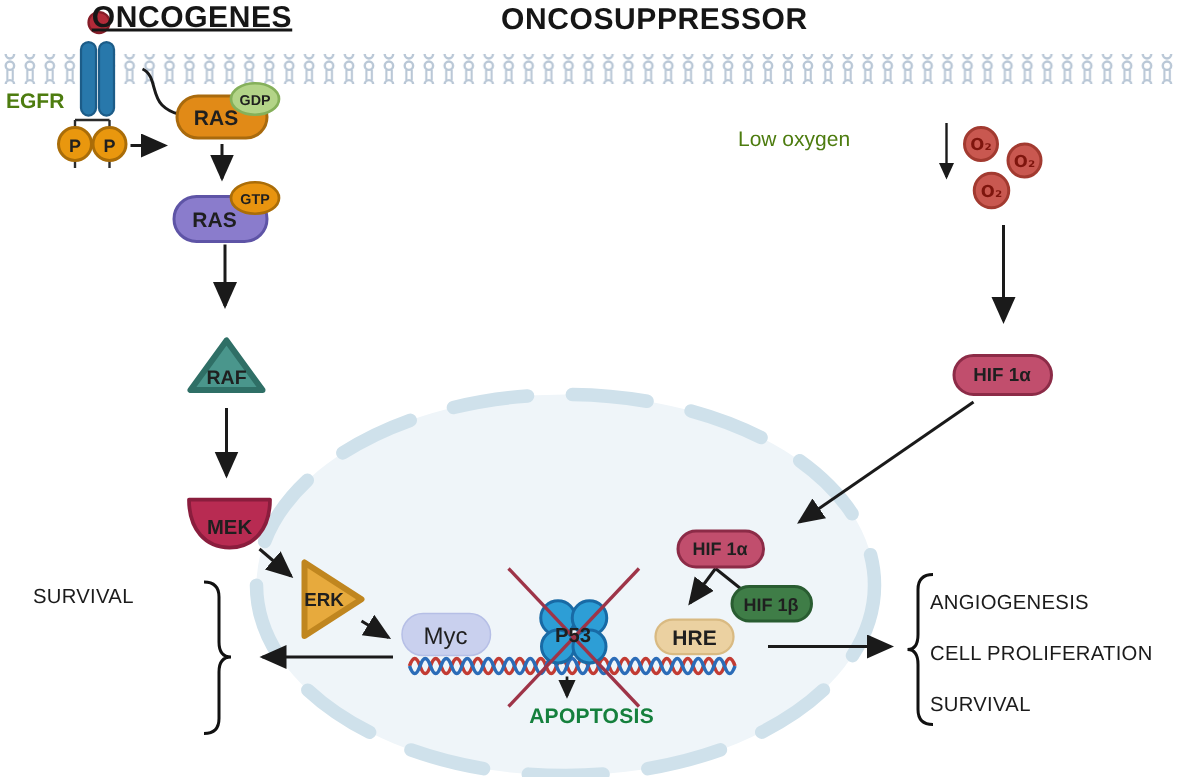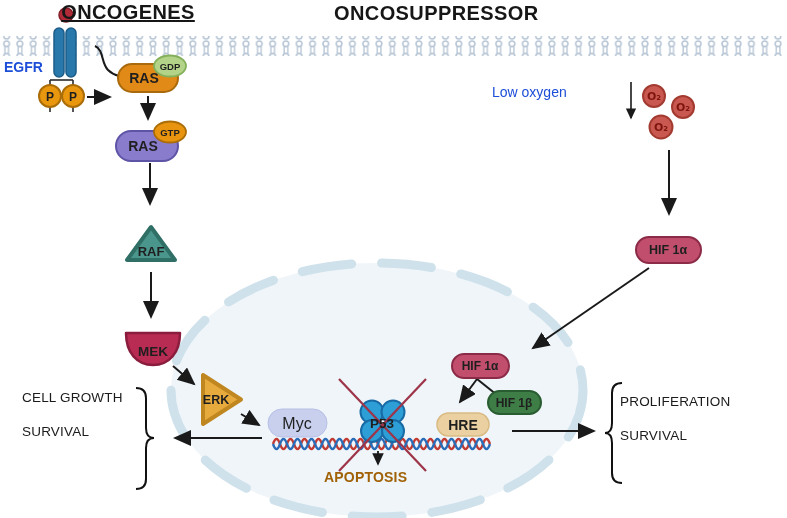--- a/index.html
+++ b/index.html
@@ -1,24 +1,24 @@
 <!DOCTYPE html>
 <html><head>
 <meta charset="utf-8">
 <style>
   html,body{margin:0;padding:0;background:#fff;}
   .stage{position:relative;width:787px;height:518px;background:#ffffff;overflow:hidden;
          font-family:"Liberation Sans",sans-serif;color:#1a1a1a;}
   .stage svg{position:absolute;left:0;top:0;}
   .lbl{position:absolute;white-space:nowrap;}
   .title{font-size:20px;font-weight:700;letter-spacing:.4px;text-align:center;color:#161616;}
-  .small{font-size:14px;color:#1d4ed8;}
+  .small{font-size:14px;color:#4d7c0f;}
   .out{font-size:13.5px;color:#1b1b1b;letter-spacing:.2px;line-height:16px;}
   .outcol{position:absolute;display:flex;flex-direction:column;row-gap:18px;}
-  .apop{font-size:14px;font-weight:700;text-align:left;letter-spacing:.2px;color:#a16207;}
+  .apop{font-size:14px;font-weight:700;text-align:right;letter-spacing:.2px;color:#15803d;}
   text{font-family:"Liberation Sans",sans-serif;fill:#1f1f1f;}
   .nodetxt{font-weight:700;}
   .o2txt{font-family:"DejaVu Sans",sans-serif;font-weight:700;fill:#7e150d;}
 </style>
 </head>
 <body>
 
 <div class="stage">
 
   <svg width="787" height="518" viewBox="0 0 787 518">
@@ -157,23 +157,23 @@
     <path d="M622,383 Q612,383 612,393 L612,423 Q612,433 605,433 Q612,433 612,443 L612,473 Q612,483 622,483" fill="none" stroke="#111" stroke-width="2"></path>
   </svg>
 
   <div class="lbl title" style="left:38px;top:1px;width:180px;text-decoration:underline;">ONCOGENES</div>
   <div class="lbl title" style="left:293px;top:2px;width:200px;margin-left:41px;">ONCOSUPPRESSOR</div>
 
   <div class="lbl small" style="left:4px;top:59px;font-weight:700;">EGFR</div>
   <div class="lbl small" style="left:492px;top:84px;">Low oxygen</div>
 
   <div class="outcol" style="left:22px;top:390px;">
-    <div class="out">CELL GROWTH</div>
     <div class="out">SURVIVAL</div>
   </div>
 
   <div class="outcol" style="left:620px;top:394px;">
-    <div class="out">PROLIFERATION</div>
+    <div class="out">ANGIOGENESIS</div>
+    <div class="out">CELL PROLIFERATION</div>
     <div class="out">SURVIVAL</div>
   </div>
 
   <div class="lbl apop" style="left:324px;top:469px;width:112px;">APOPTOSIS</div>
 </div>
 
 </body></html>

